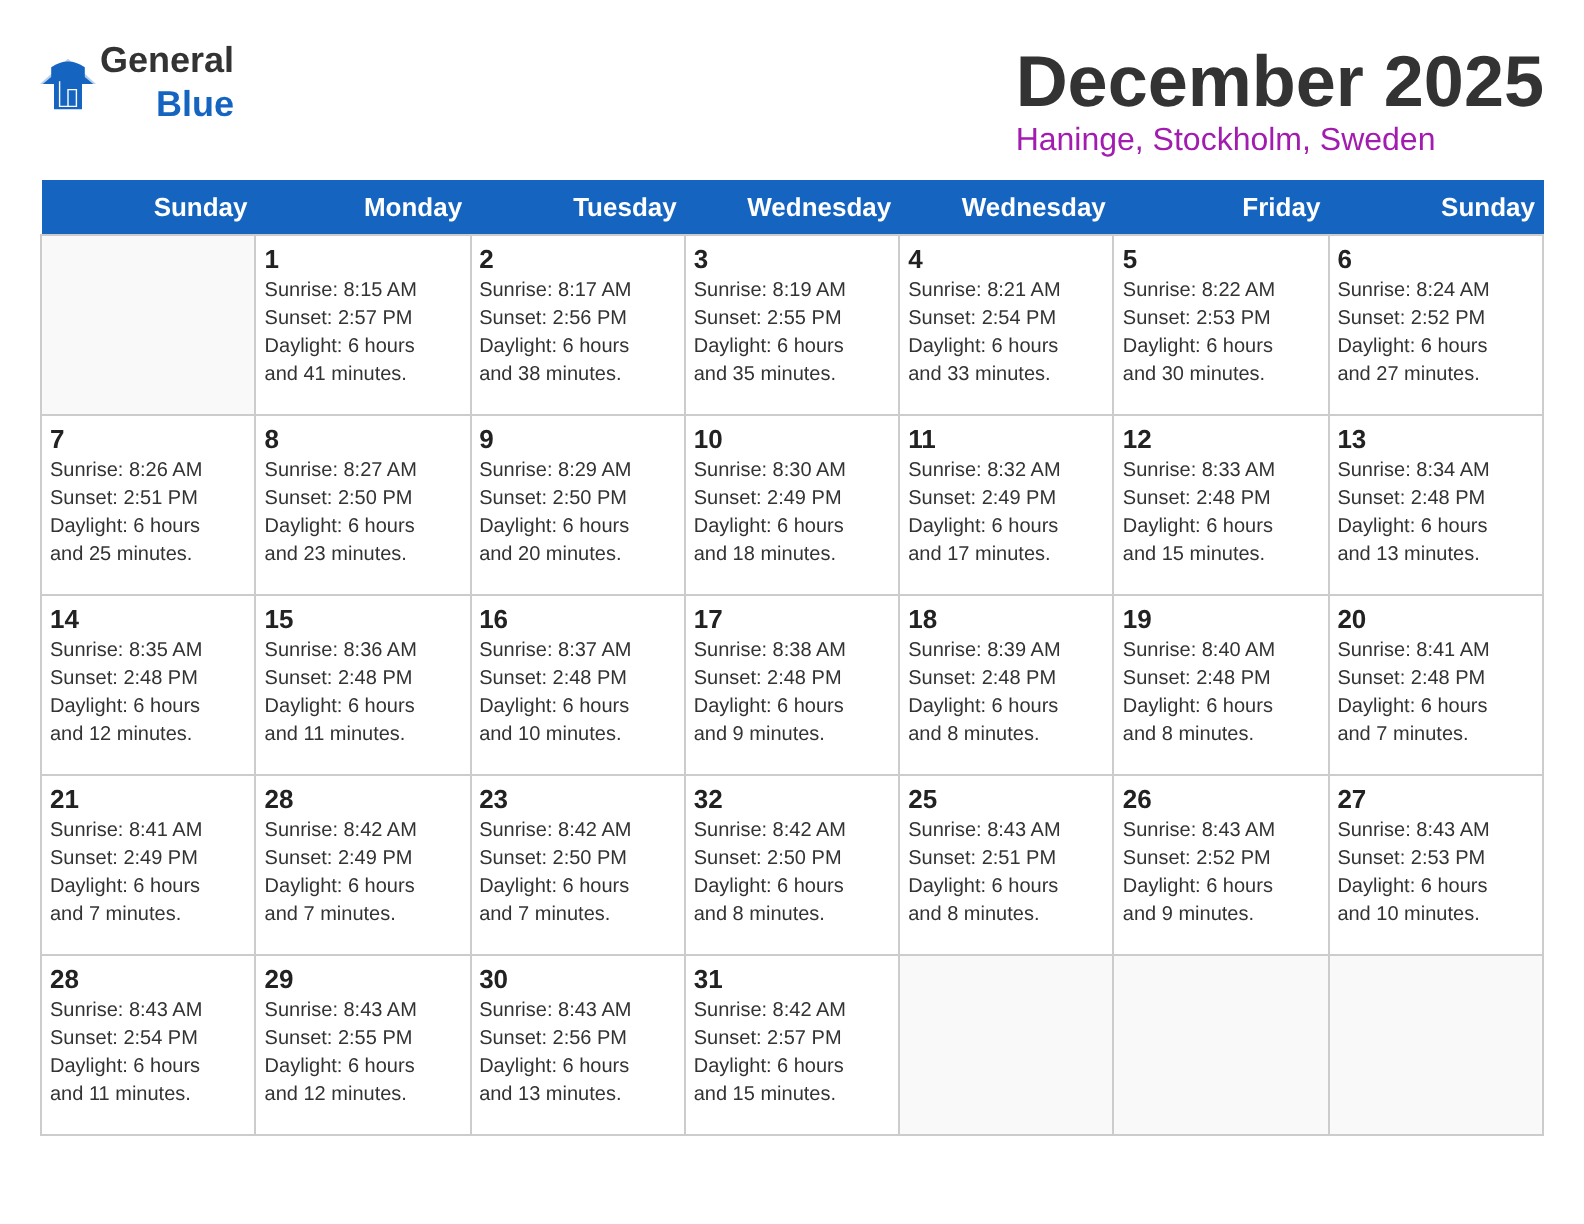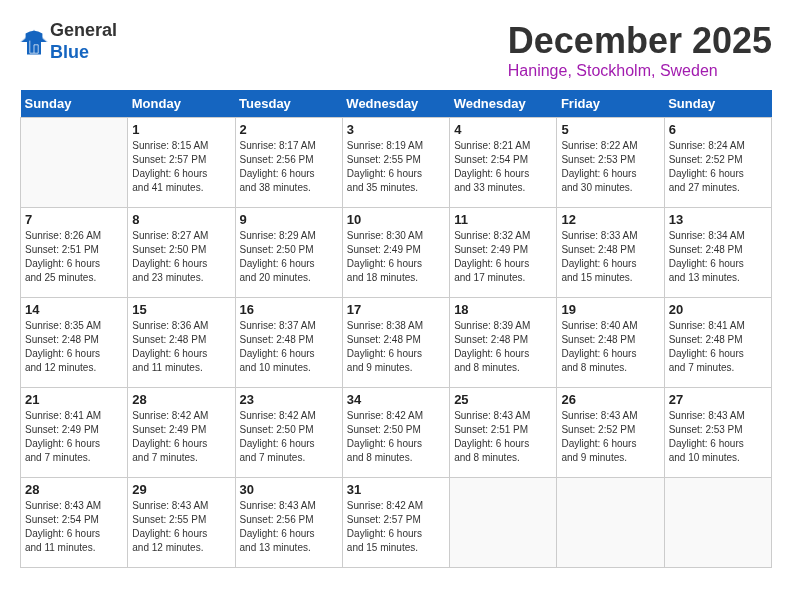--- a/index.html
+++ b/index.html
@@ -12,20 +12,21 @@
     }
     .header {
       display: flex;
       justify-content: space-between;
       align-items: flex-start;
       margin-bottom: 10px;
     }
     .logo {
       display: flex;
       align-items: center;
+      text-align: right;
     }
     .logo-text {
       font-size: 18px;
       font-weight: bold;
       line-height: 1.2;
     }
     .logo-general { color: #333; }
     .logo-blue { color: #1565C0; }
     .logo-icon {
       width: 28px;
@@ -46,21 +47,21 @@
     }
     table {
       width: 100%;
       border-collapse: collapse;
       font-size: 11px;
     }
     thead tr th {
       background-color: #1565C0;
       color: #fff;
       padding: 6px 4px;
-      text-align: left;
+      text-align: right;
       font-size: 13px;
       font-weight: bold;
     }
     tbody tr td {
       border: 1px solid #ccc;
       vertical-align: top;
       padding: 4px;
       min-height: 80px;
       height: 90px;
       width: calc(100% / 7);
@@ -212,21 +213,21 @@
         </td>
         <td>
           <div class="day-num">28</div>
           <div class="day-info">Sunrise: 8:42 AM<br>Sunset: 2:49 PM<br>Daylight: 6 hours<br>and 7 minutes.</div>
         </td>
         <td>
           <div class="day-num">23</div>
           <div class="day-info">Sunrise: 8:42 AM<br>Sunset: 2:50 PM<br>Daylight: 6 hours<br>and 7 minutes.</div>
         </td>
         <td>
-          <div class="day-num">34</div>
+          <div class="day-num">32</div>
           <div class="day-info">Sunrise: 8:42 AM<br>Sunset: 2:50 PM<br>Daylight: 6 hours<br>and 8 minutes.</div>
         </td>
         <td>
           <div class="day-num">25</div>
           <div class="day-info">Sunrise: 8:43 AM<br>Sunset: 2:51 PM<br>Daylight: 6 hours<br>and 8 minutes.</div>
         </td>
         <td>
           <div class="day-num">26</div>
           <div class="day-info">Sunrise: 8:43 AM<br>Sunset: 2:52 PM<br>Daylight: 6 hours<br>and 9 minutes.</div>
         </td>

